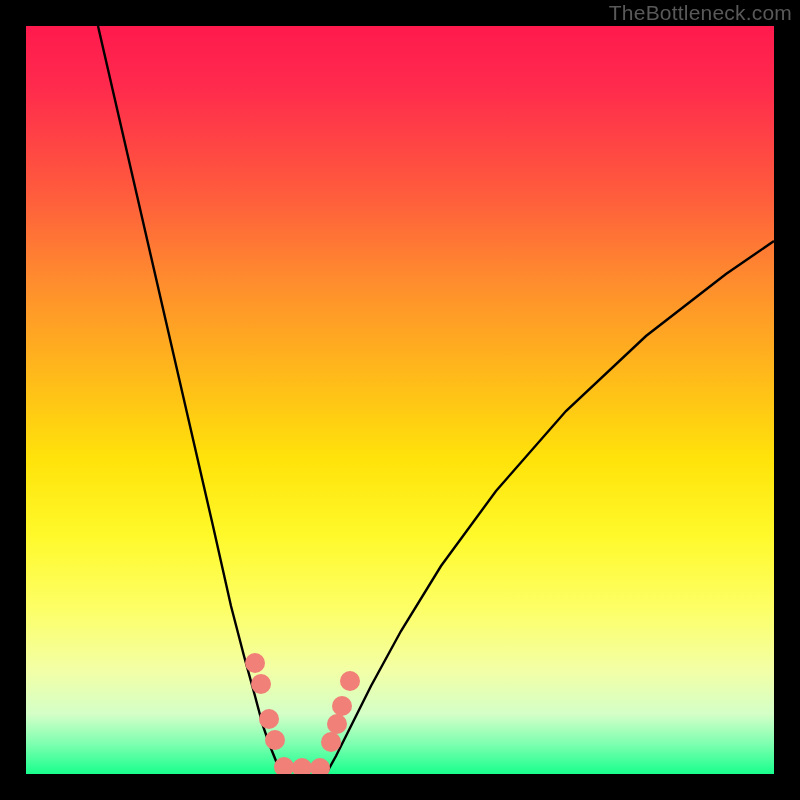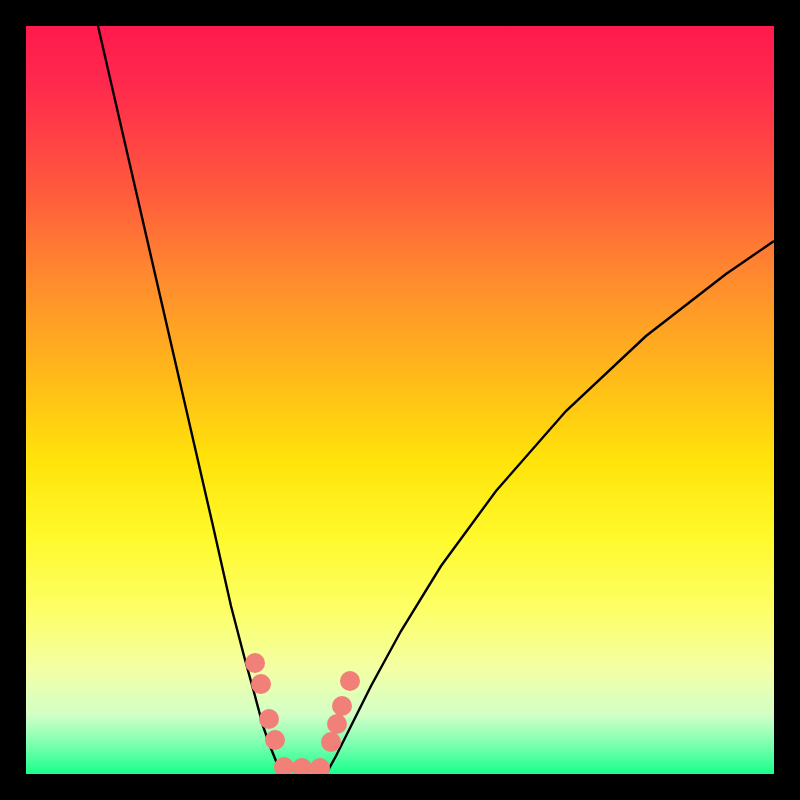--- a/index.html
+++ b/index.html
@@ -77,14 +77,15 @@
           <circle cx="294" cy="742" r="10" fill="#f08078"></circle>
           <circle cx="305" cy="716" r="10" fill="#f08078"></circle>
           <circle cx="311" cy="698" r="10" fill="#f08078"></circle>
           <circle cx="316" cy="680" r="10" fill="#f08078"></circle>
           <circle cx="324" cy="655" r="10" fill="#f08078"></circle>
         </g>
     </svg>
 
   </div>
 
+  <div class="watermark">TheBottleneck.com</div>
 
 </div>
 
 </body></html>

